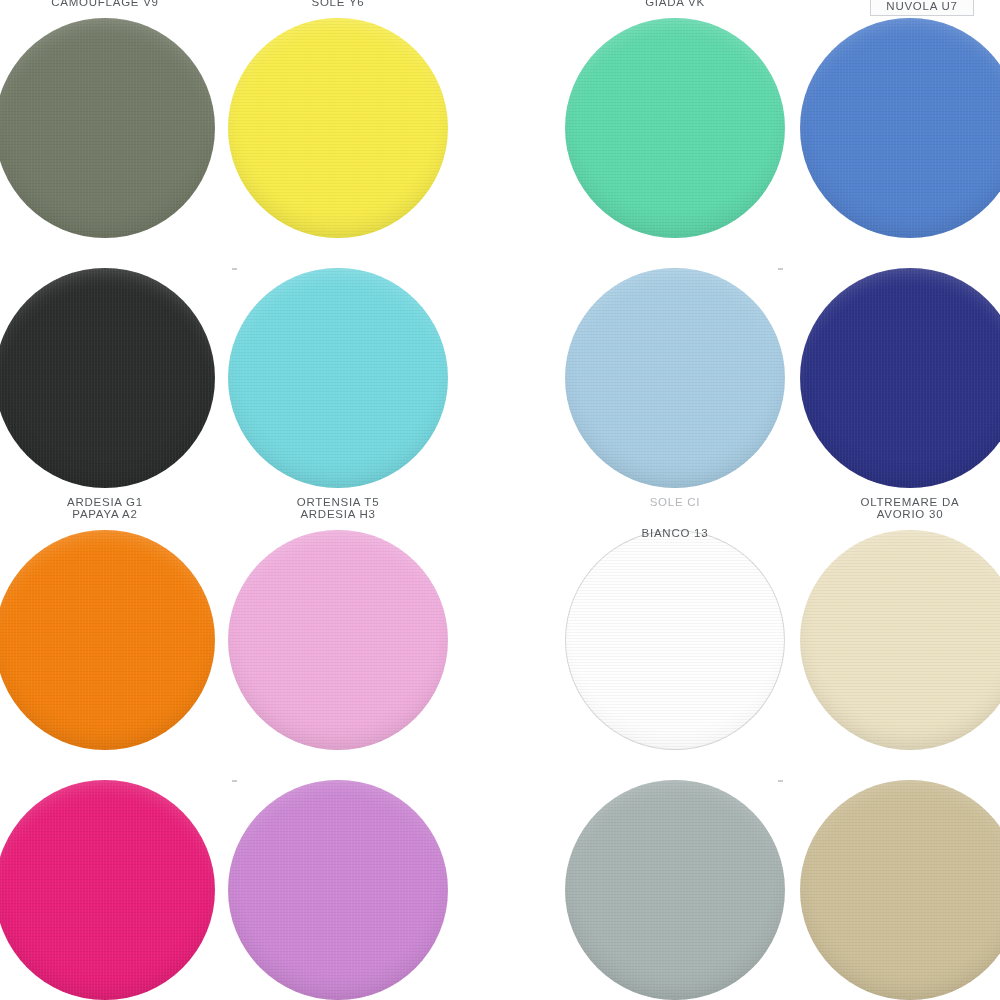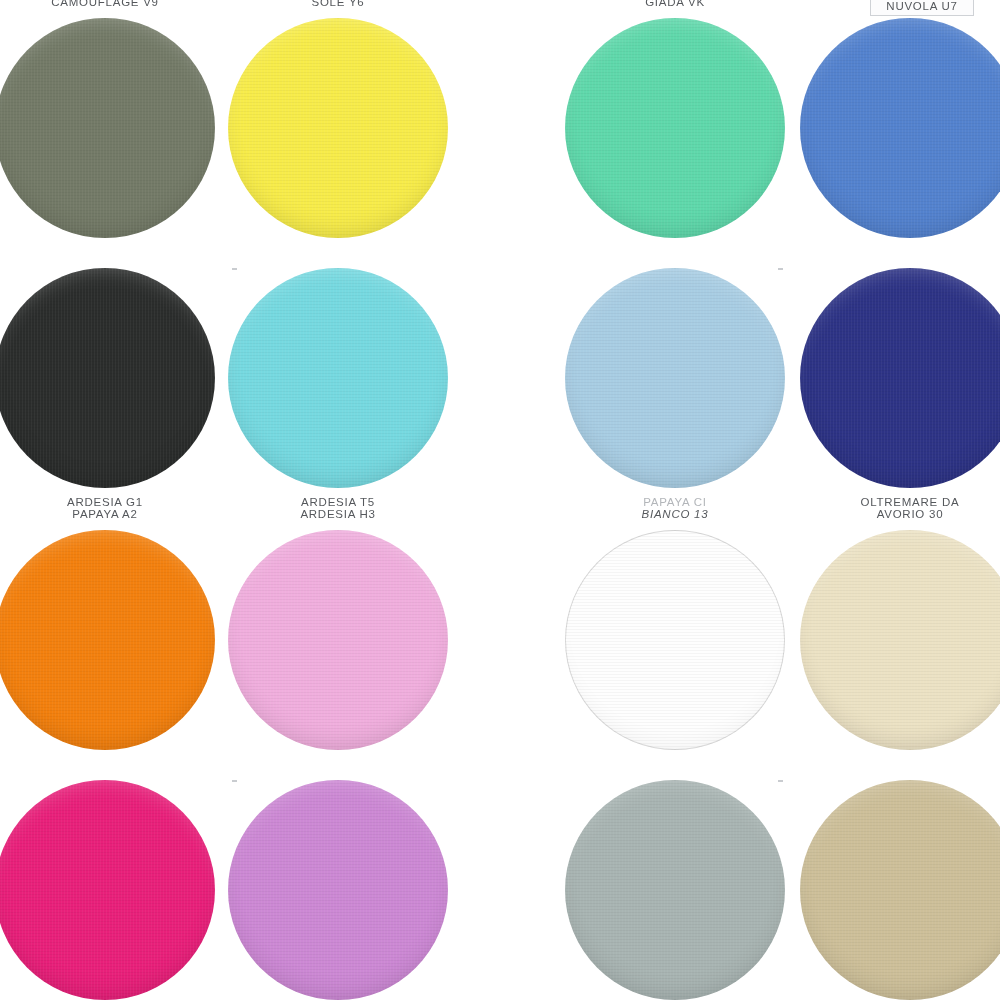--- a/index.html
+++ b/index.html
@@ -107,41 +107,41 @@
       <div class="disc" style="background: rgb(83, 130, 206);"></div>
     </div>
     <div class="label boxed" style="top: -4px; left: 870px;">NUVOLA U7</div>
     <div class="disc-wrap" style="left: -5px; top: 268px;">
       <div class="disc" style="background: rgb(43, 45, 44);"></div>
     </div>
     <div class="label" style="top: 496px; left: -15px;">ARDESIA G1</div>
     <div class="disc-wrap" style="left: 228px; top: 268px;">
       <div class="disc" style="background: rgb(118, 217, 224);"></div>
     </div>
-    <div class="label" style="top: 496px; left: 218px;">ARDESIA  T5</div>
+    <div class="label" style="top: 496px; left: 218px;">ORTENSIA  T5</div>
     <div class="disc-wrap" style="left: 565px; top: 268px;">
       <div class="disc" style="background: rgb(168, 205, 227);"></div>
     </div>
-    <div class="label faded" style="top: 496px; left: 555px;">PAPAYA CI</div>
+    <div class="label faded" style="top: 496px; left: 555px;">SOLE CI</div>
     <div class="disc-wrap" style="left: 800px; top: 268px;">
       <div class="disc" style="background: rgb(45, 51, 133);"></div>
     </div>
     <div class="label" style="top: 496px; left: 790px;">OLTREMARE DA</div>
     <div class="disc-wrap" style="left: -5px; top: 530px;">
       <div class="disc" style="background: rgb(243, 128, 14);"></div>
     </div>
     <div class="label" style="top: 508px; left: -15px;">PAPAYA A2</div>
     <div class="disc-wrap" style="left: 228px; top: 530px;">
       <div class="disc" style="background: rgb(240, 174, 221);"></div>
     </div>
     <div class="label" style="top: 508px; left: 218px;">ARDESIA H3</div>
     <div class="disc-wrap" style="left: 565px; top: 530px;">
       <div class="disc outlined" style="background: rgb(254, 254, 254);"></div>
     </div>
-    <div class="label" style="top: 508px; left: 555px; font-style: italic;">BIANCO 13</div>
+    <div class="label" style="top: 527px; left: 555px;">BIANCO 13</div>
     <div class="disc-wrap" style="left: 800px; top: 530px;">
       <div class="disc" style="background: rgb(236, 226, 196);"></div>
     </div>
     <div class="label" style="top: 508px; left: 790px;">AVORIO 30</div>
     <div class="disc-wrap" style="left: -5px; top: 780px;">
       <div class="disc" style="background: rgb(232, 32, 122);"></div>
     </div>
     <div class="disc-wrap" style="left: 228px; top: 780px;">
       <div class="disc" style="background: rgb(204, 136, 212);"></div>
     </div>

